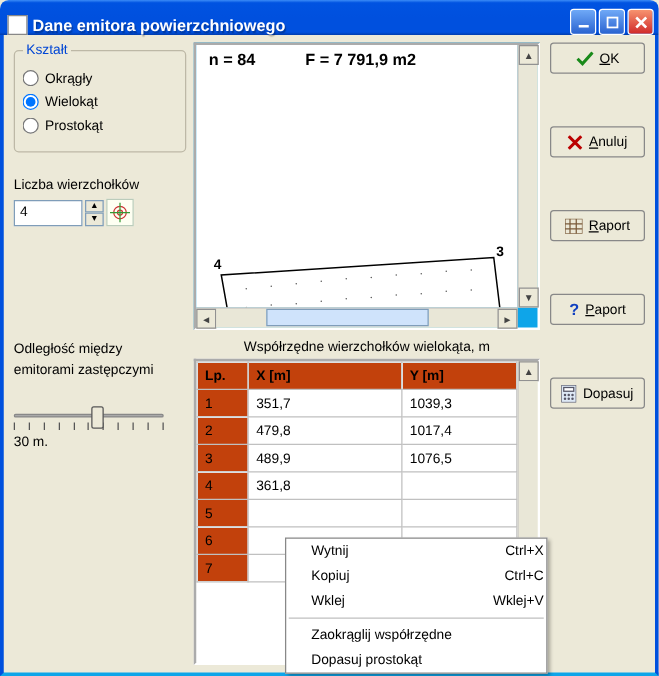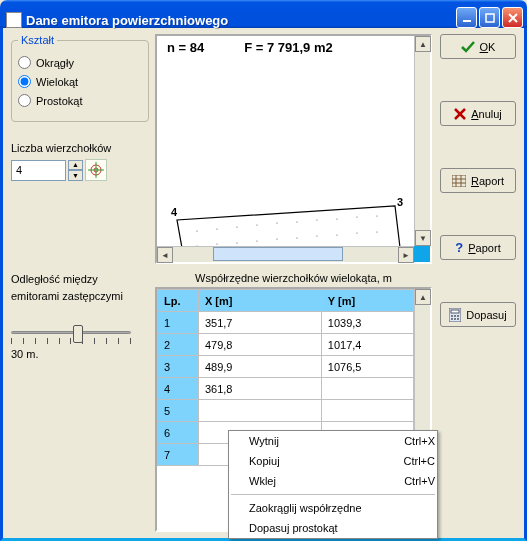--- a/index.html
+++ b/index.html
@@ -94,21 +94,21 @@
   .strack { flex:1; background:#e9e7d7; }
   .sthumb-h { width:130px; height:14px; background:#cfe3fb; border:1px solid #7f9db9; margin-left:40px;}
 
   .table-title { text-align:center; margin:8px 0 3px; }
   .table-frame { border:2px inset #fff; background:#fff; position:relative; flex:1; display:flex; min-height:0;}
   table.grid { border-collapse:collapse; width:100%; table-layout:fixed; }
   table.grid th, table.grid td {
     border:1px solid #c0c0c0; padding:3px 6px; text-align:left; background:#fff;
     height:22px; overflow:hidden; white-space:nowrap;
   }
-  table.grid th, table.grid td.rh { background:#7dd3fc; }
+  table.grid th, table.grid td.rh { background:#c2410c; }
   table.grid col.lp { width:40px; }
   table.grid col.xc { width:120px; }
   table.grid col.yc { width:90px; }
   .table-vscroll { width:16px; background:#ece9d8; border-left:1px solid #c0c0c0; display:flex; flex-direction:column; }
 
   .btn {
     height:25px; width:76px; border:1px solid #888; border-radius:3px;
     background:#ece9d8; display:flex; align-items:center; justify-content:center;
     gap:5px; color:#000; font-family:inherit; font-size:11px;
   }
@@ -390,21 +390,21 @@
   <div class="item">
       <span>Wytnij</span>
       <span>Ctrl+X</span>
     </div>
   <div class="item">
       <span>Kopiuj</span>
       <span>Ctrl+C</span>
     </div>
   <div class="item">
       <span>Wklej</span>
-      <span>Ctrl+V</span>
+      <span>Wklej+V</span>
     </div>
   <div class="sep"></div>
   <div class="item">
       <span>Zaokrąglij współrzędne</span>
       <span></span>
     </div>
   <div class="item">
       <span>Dopasuj prostokąt</span>
       <span></span>
     </div>

